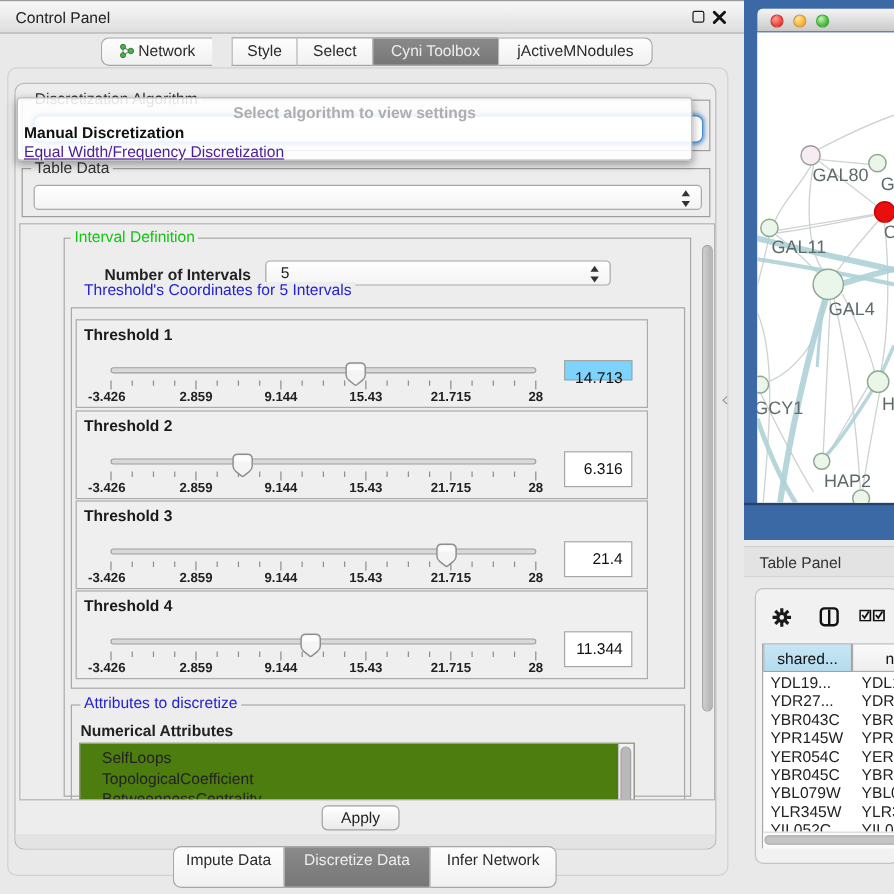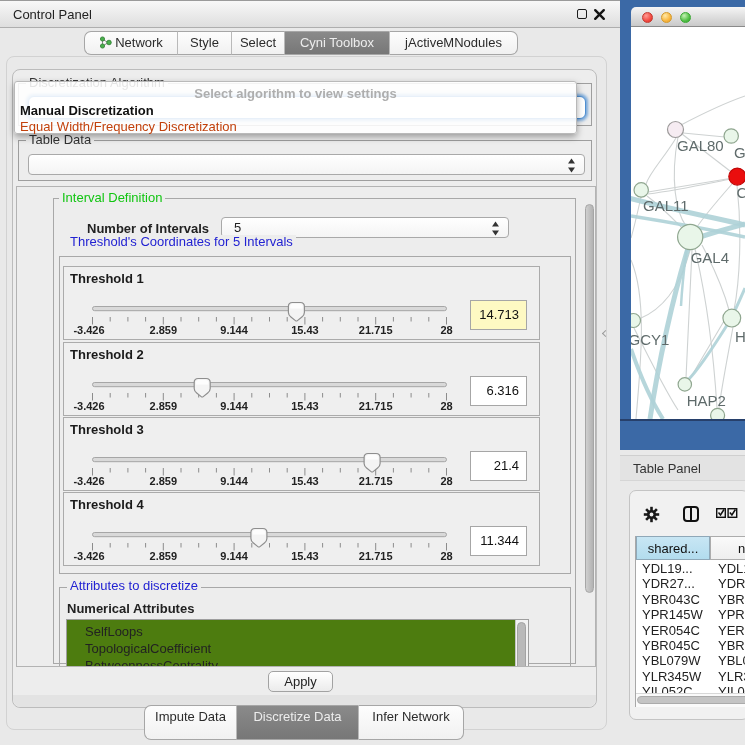--- a/index.html
+++ b/index.html
@@ -27,22 +27,22 @@
  <path d="M2.2 2.2 L10.8 10.8 M10.8 2.2 L2.2 10.8" stroke="#141414" stroke-width="2.4" stroke-linecap="round"></path>
 </svg>
 
 <div class="tabseg" style="left:84px;top:31px;height:24px;">
  <div class="t" style="width:93px;"><svg width="13" height="13" viewBox="0 0 13 13" style="vertical-align:-2px;margin-right:3px;">
    <path d="M3.5 3.5 L9.5 6.5 M3.5 10 L9.5 6.5 M3.5 3.5 L3.5 10" stroke="#8a8a8a" stroke-width="1"></path>
    <circle cx="3.5" cy="3" r="2.1" fill="#49b04c" stroke="#2c7a2e" stroke-width="0.8"></circle>
    <circle cx="3.5" cy="10" r="2.1" fill="#49b04c" stroke="#2c7a2e" stroke-width="0.8"></circle>
    <circle cx="10" cy="6.5" r="2.3" fill="#49b04c" stroke="#2c7a2e" stroke-width="0.8"></circle>
   </svg>Network</div>
- <div class="t" style="width:54px;">Style</div>
- <div class="t" style="width:53px;">Select</div>
+ <div class="t" style="width:54px;margin-left:16px;">Style</div>
+ <div class="t" style="width:63px;">Select</div>
  <div class="t sel" style="width:105px;">Cyni Toolbox</div>
  <div class="t" style="width:129px;">jActiveMNodules</div>
 </div>
 
 <div class="abs" style="left:6px;top:56px;width:601px;height:674px;border:1px solid #d2d2d2;border-radius:8px;"></div>
 
 <div class="abs" style="left:12px;top:69px;width:585px;height:639px;background:#ededed;border:1px solid #bcbcbc;border-radius:8px;"></div>
 
 <div class="abs" style="left:18px;top:83px;width:574px;height:43px;border:1px solid #9e9e9e;"></div>
 <div class="abs ttl" style="left:26px;top:76px;">Discretization Algorithm</div>
@@ -102,21 +102,21 @@
           <text x="25" y="67" font-size="11" font-weight="bold" fill="#222" text-anchor="middle" font-family="Liberation Sans, sans-serif">-3.426</text>
           <text x="99.3" y="67" font-size="11" font-weight="bold" fill="#222" text-anchor="middle" font-family="Liberation Sans, sans-serif">2.859</text>
           <text x="170.1" y="67" font-size="11" font-weight="bold" fill="#222" text-anchor="middle" font-family="Liberation Sans, sans-serif">9.144</text>
           <text x="240.9" y="67" font-size="11" font-weight="bold" fill="#222" text-anchor="middle" font-family="Liberation Sans, sans-serif">15.43</text>
           <text x="311.7" y="67" font-size="11" font-weight="bold" fill="#222" text-anchor="middle" font-family="Liberation Sans, sans-serif">21.715</text>
           <text x="382.5" y="67" font-size="11" font-weight="bold" fill="#222" text-anchor="middle" font-family="Liberation Sans, sans-serif">28</text>
           <path transform="translate(232.4,35)" d="M -8 4.5 Q -8 0.5 -4 0.5 L 4 0.5 Q 8 0.5 8 4.5 L 8 10.5 Q 8 13 5.5 15 L 1 18.6 Q 0 19.4 -1 18.6 L -5.5 15 Q -8 13 -8 10.5 Z" fill="#f4f4f4" stroke="#8e8e8e" stroke-width="1.2"></path>
           <path transform="translate(232.4,35)" d="M -6.2 4.5 Q -6.2 2 -3.5 2 L 3.5 2 Q 6.2 2 6.2 4.5 L 6.2 6.5 L -6.2 6.5 Z" fill="#fdfdfd"></path>
         </svg>
         <div style="position:absolute;left:6px;top:4px;font-size:13px;font-weight:bold;color:#1a1a1a;">Threshold 1</div>
-        <div style="position:absolute;left:406px;top:33px;width:57px;height:30px;background:#fef9c3;border:1px solid #a6a6a6;box-sizing:border-box;font-size:13px;color:#111;text-align:right;line-height:28px;padding-right:7px;">14.713</div>
+        <div style="position:absolute;left:406px;top:33px;width:57px;height:17px;background:#7dd3fc;border:1px solid #a6a6a6;box-sizing:border-box;font-size:13px;color:#111;text-align:right;line-height:28px;padding-right:7px;">14.713</div>
       </div>
   <div id="th2" class="abs" style="left:46px;top:155px;width:477px;height:74px;background:#efefef;border:1px solid #ababab;">
         <svg width="475" height="72" viewBox="0 0 475 72" style="position:absolute;left:0;top:0;">
           <rect x="28.5" y="39.5" width="354" height="4.2" rx="2.1" fill="#d9d9d9" stroke="#9e9e9e" stroke-width="0.9"></rect>
           <line x1="28.5" y1="50" x2="28.5" y2="57.5" stroke="#8c8c8c" stroke-width="1"></line>
           <line x1="46.2" y1="50" x2="46.2" y2="54.5" stroke="#8c8c8c" stroke-width="1"></line>
           <line x1="63.9" y1="50" x2="63.9" y2="54.5" stroke="#8c8c8c" stroke-width="1"></line>
           <line x1="81.6" y1="50" x2="81.6" y2="54.5" stroke="#8c8c8c" stroke-width="1"></line>
           <line x1="99.3" y1="50" x2="99.3" y2="57.5" stroke="#8c8c8c" stroke-width="1"></line>
           <line x1="117" y1="50" x2="117" y2="54.5" stroke="#8c8c8c" stroke-width="1"></line>
@@ -238,21 +238,21 @@
 
 <div class="tabseg" style="left:144px;top:705px;height:35px;">
  <div class="t" style="width:92px;">Impute Data</div>
  <div class="t sel" style="width:122px;">Discretize Data</div>
  <div class="t" style="width:106px;">Infer Network</div>
 </div>
 
 <div class="abs" style="left:14px;top:81px;width:563px;height:53px;background:rgba(255,255,255,0.87);border:1px solid #b9b9b9;border-radius:3px;box-shadow:0 3px 7px rgba(0,0,0,0.35);"></div>
 <div class="abs" style="left:14px;top:86px;width:563px;text-align:center;font-size:13px;font-weight:bold;color:#aeaeae;">Select algorithm to view settings</div>
 <div class="abs" style="left:20px;top:103px;font-size:13px;font-weight:bold;color:#111;">Manual Discretization</div>
-<div class="abs" style="left:20px;top:119px;font-size:13px;color:#c2410c;">Equal Width/Frequency Discretization</div>
+<div class="abs" style="left:20px;top:119px;font-size:13px;color:#4c1d95;text-decoration:underline;">Equal Width/Frequency Discretization</div>
 
 <div class="abs" style="left:603px;top:331px;width:5px;height:5px;border-left:1px solid #9a9a9a;border-bottom:1px solid #9a9a9a;transform:rotate(45deg);"></div>
 
 <div class="abs" style="left:620px;top:0;width:125px;height:450px;background:#3b69a6;"></div>
 <div class="abs" style="left:631px;top:7px;width:114px;height:20px;background:linear-gradient(#f5f5f5,#c9c9c9);border-bottom:1px solid #8a8a8a;border-radius:5px 0 0 0;"></div>
 <div class="abs" style="left:642px;top:12px;width:11px;height:11px;border-radius:50%;background:radial-gradient(circle at 35% 30%,#ff9c94,#f24a41 60%,#d8271e);border:1px solid #c23a31;"></div>
 <div class="abs" style="left:661px;top:12px;width:11px;height:11px;border-radius:50%;background:radial-gradient(circle at 35% 30%,#ffe9a8,#f9b63f 60%,#e79b23);border:1px solid #d29a2c;"></div>
 <div class="abs" style="left:680px;top:12px;width:11px;height:11px;border-radius:50%;background:radial-gradient(circle at 35% 30%,#c4f2b4,#52bf46 60%,#2ea32a);border:1px solid #3aa833;"></div>
 <div class="abs" style="left:620px;top:419px;width:125px;height:2px;background:#27406b;"></div>
 

